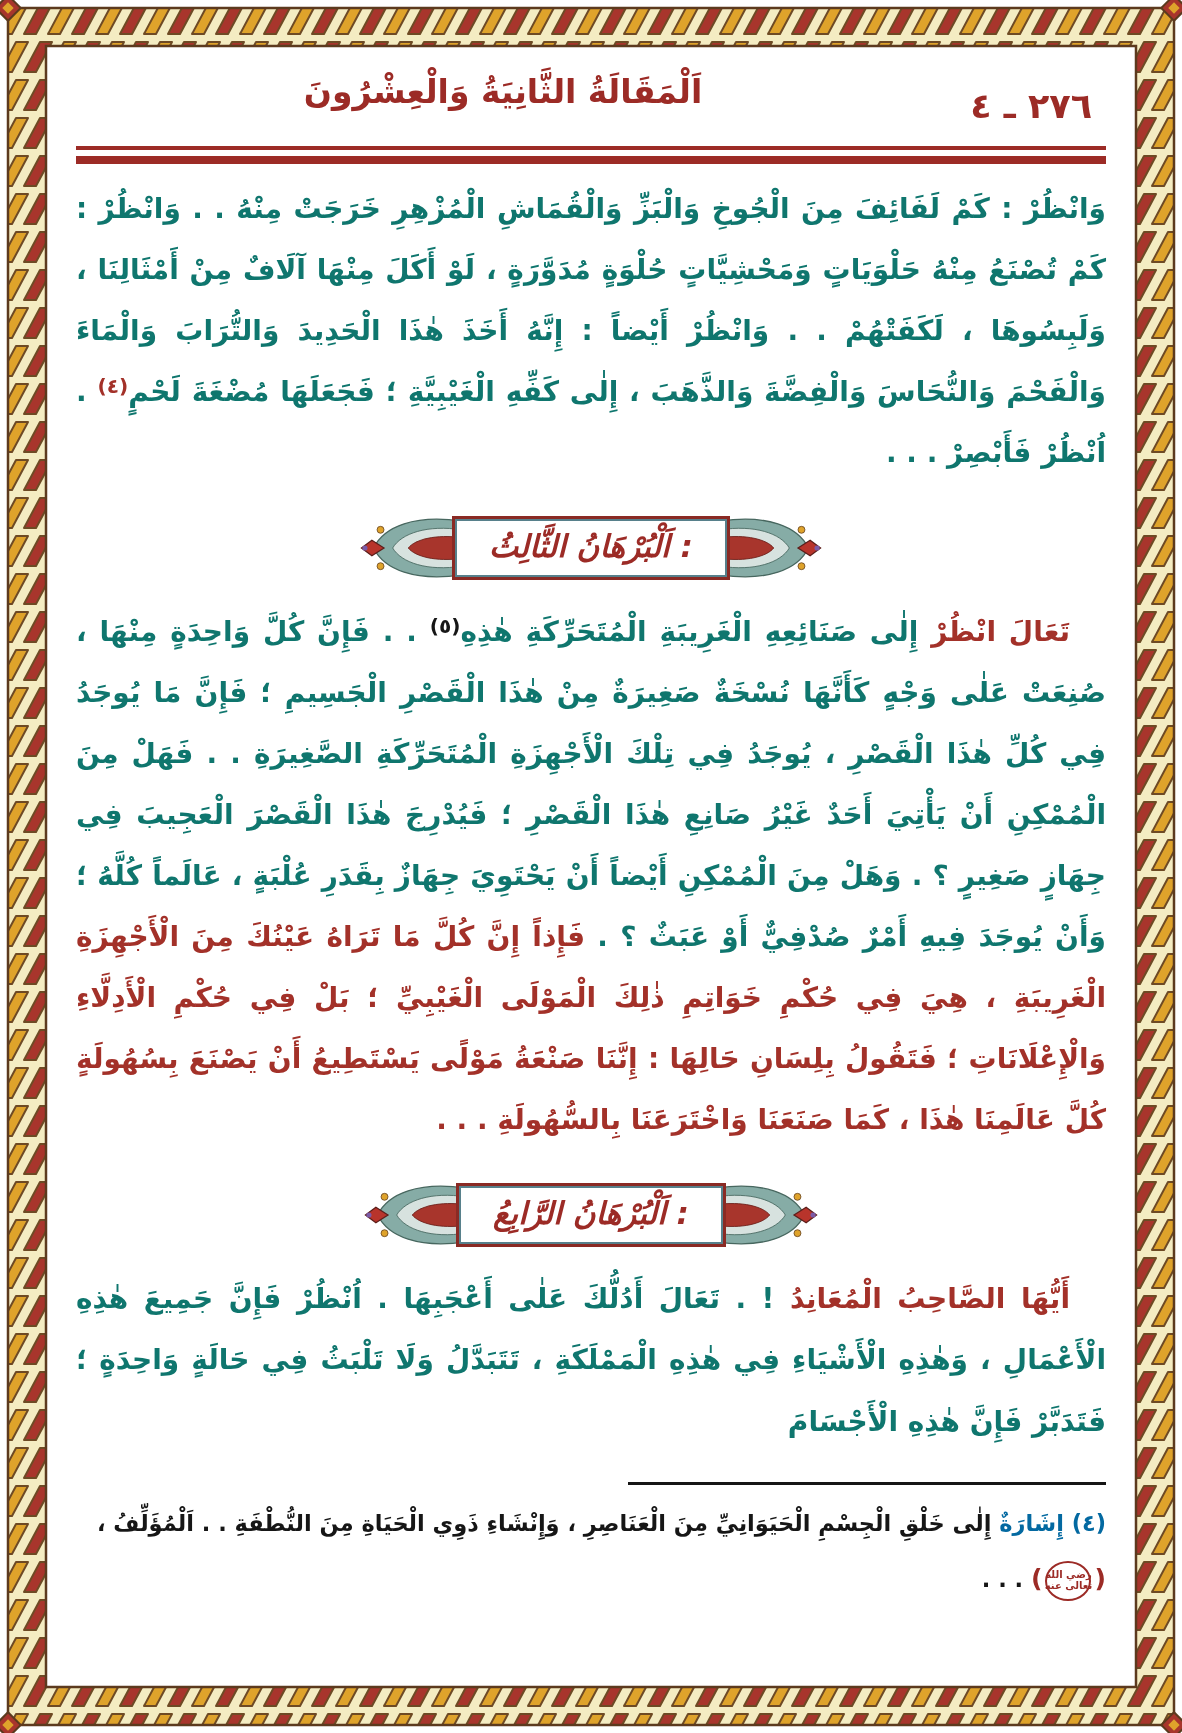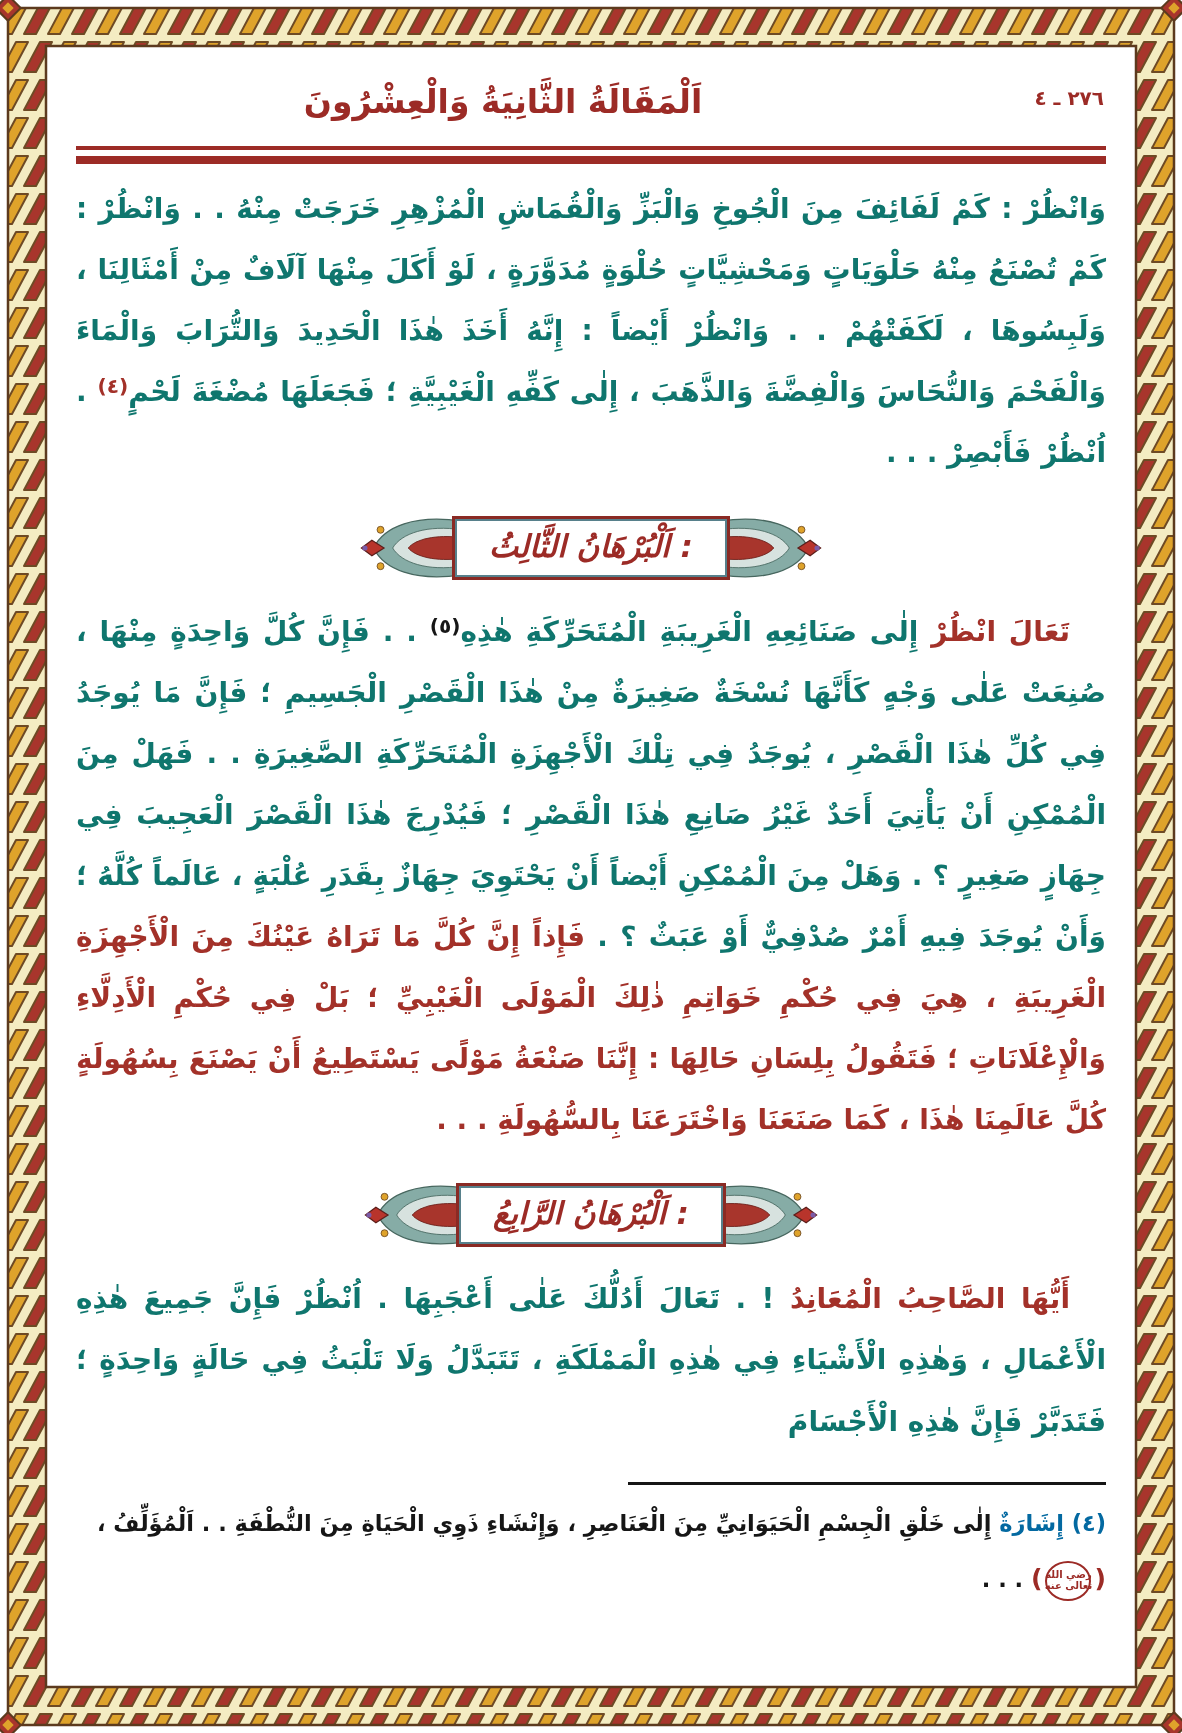--- a/index.html
+++ b/index.html
@@ -8,25 +8,25 @@
     font-family:"DejaVu Sans",sans-serif;direction:rtl;
   }
   .frame-svg{position:absolute;inset:0;pointer-events:none;}
   .content{
     position:absolute;top:46px;right:46px;bottom:46px;left:46px;
     padding:24px 30px 0;box-sizing:border-box;background:transparent;
   }
   
   .hdr{position:relative;height:76px;}
   .hdr-title{
-    position:absolute;top:12px;left:calc(50% - 88px);transform:translateX(-50%);
+    position:absolute;top:2px;left:calc(50% - 88px);transform:translateX(-50%);
     font-size:33px;font-weight:bold;color:#9C2B26;white-space:nowrap;
   }
   .hdr-num{
-    position:absolute;top:16px;right:2px;font-size:20px;font-weight:bold;color:#9C2B26;white-space:nowrap;
+    position:absolute;top:16px;right:14px;font-size:35px;font-weight:bold;color:#9C2B26;white-space:nowrap;
   }
   .rule{height:18px;border-top:4px solid #9C2B26;border-bottom:8px solid #9C2B26;box-sizing:border-box;}
   
   .para{
     font-size:28px;font-weight:bold;line-height:2.18;text-align:justify;
     color:#161616;margin:14px 0 0;
   }
   .para .black{color:#0f766e;}
   .para .red{color:#A33129;}
   .para .redsup{color:#A33129;font-size:0.72em;vertical-align:0.42em;}

